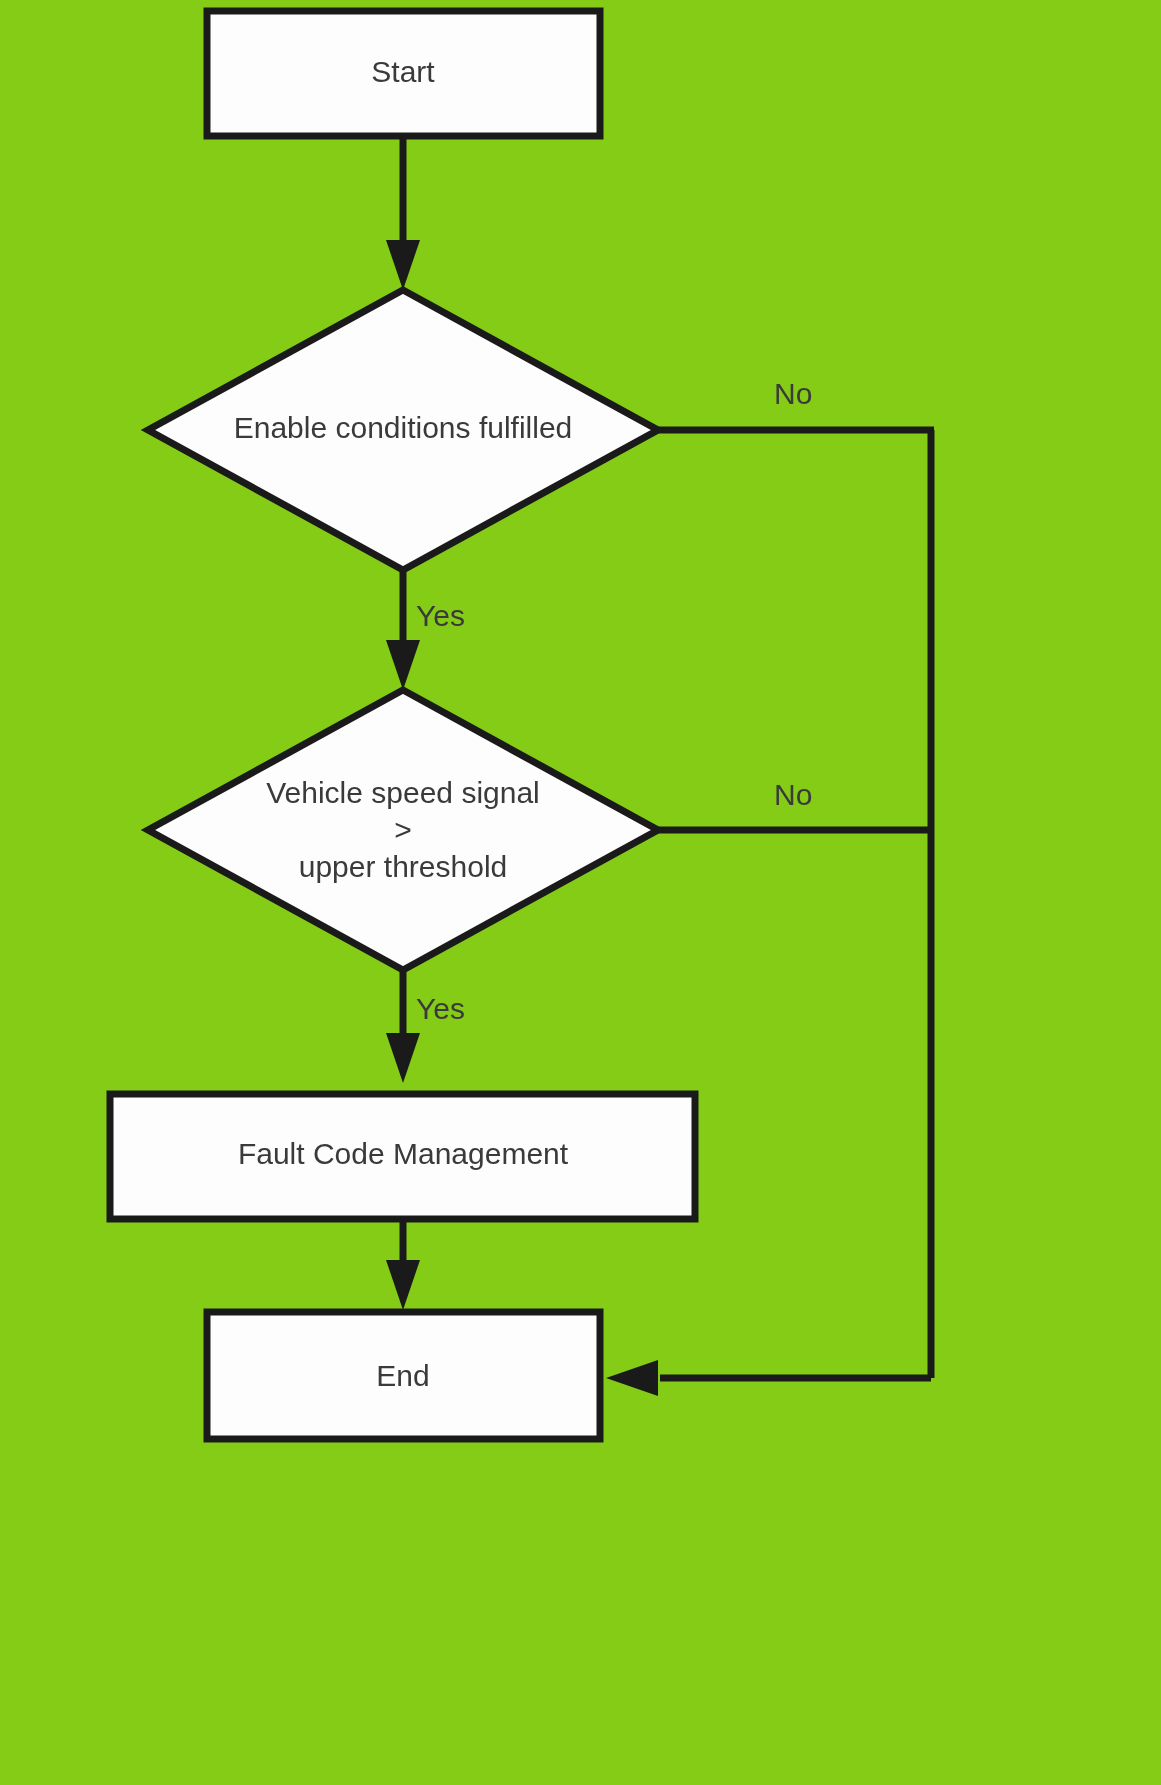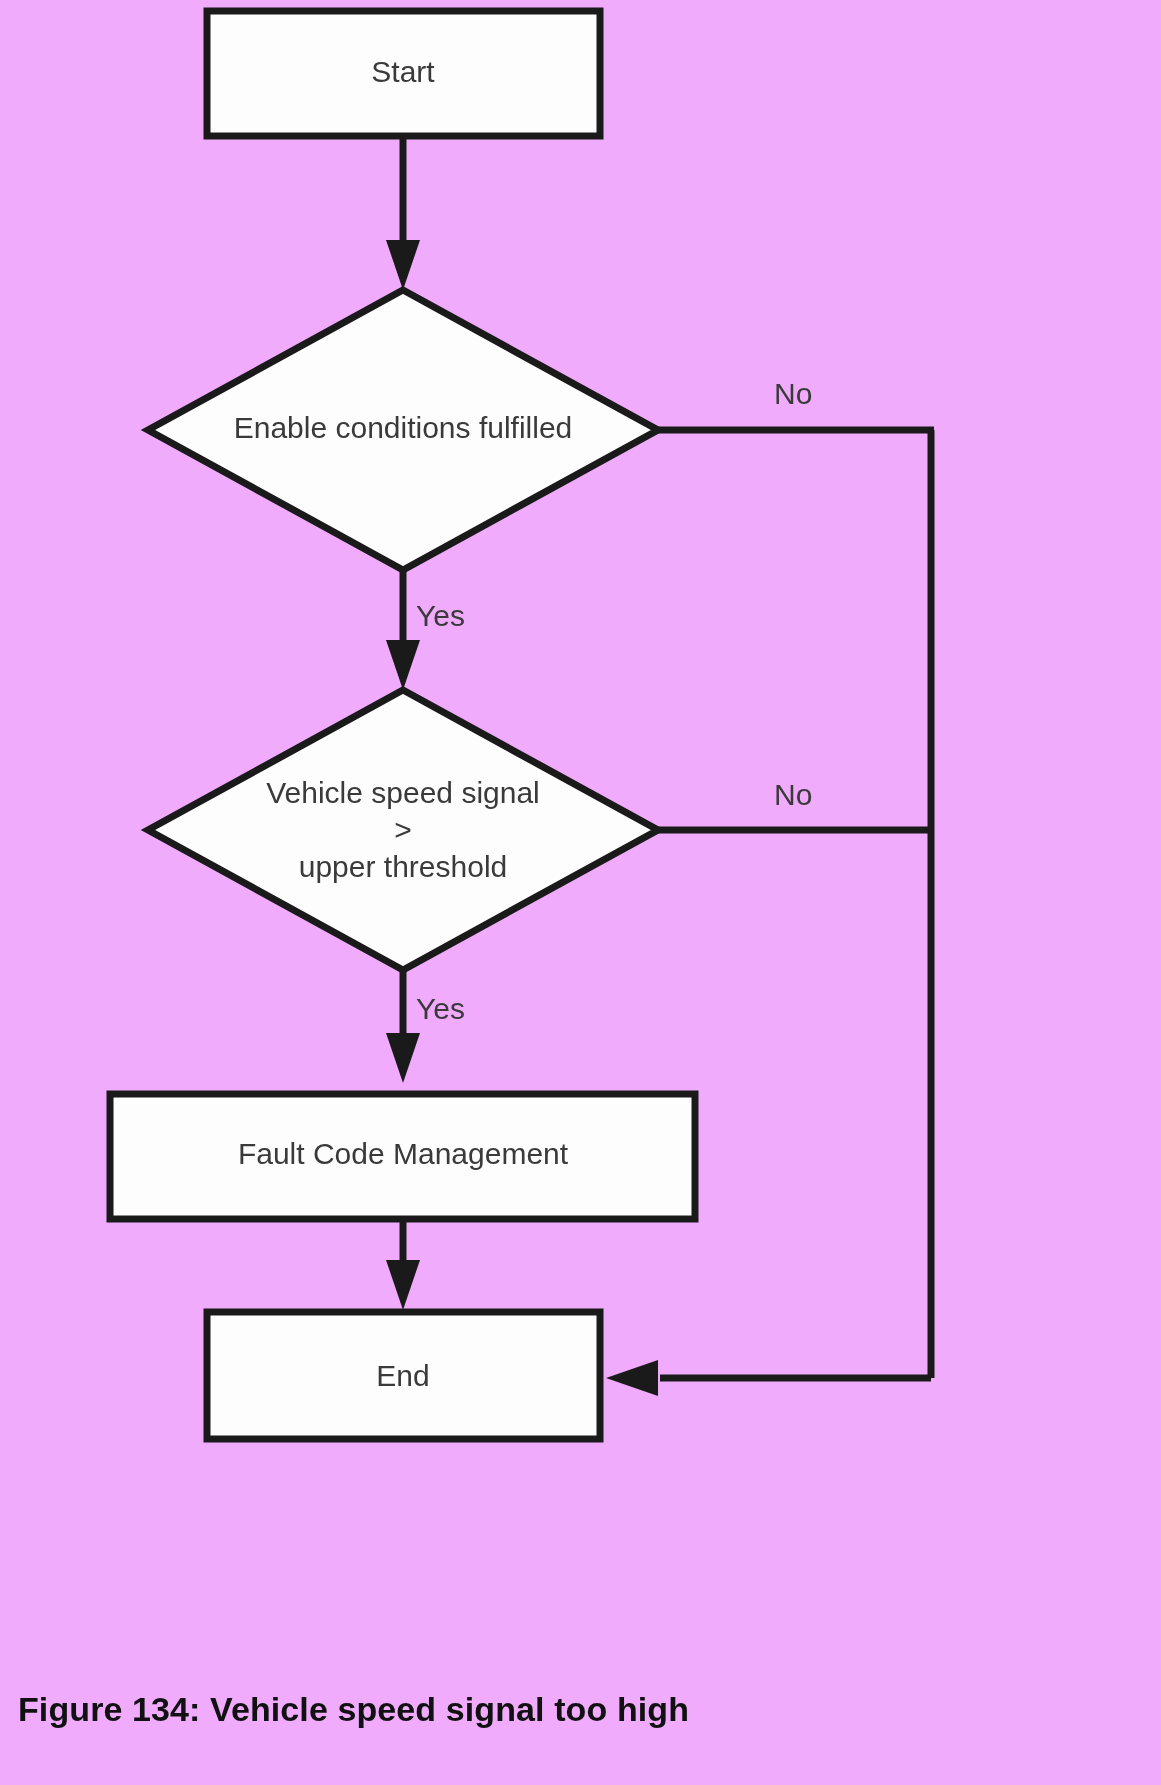--- a/index.html
+++ b/index.html
@@ -7,21 +7,21 @@
     padding: 0;
     background: #ffffff;
   }
   body {
     font-family: "Liberation Sans", sans-serif;
   }
   #page {
     position: relative;
     width: 1161px;
     height: 1785px;
-    background: #f0abfc;
+    background: #84cc16;
     overflow: hidden;
   }
   #flow-svg {
     position: absolute;
     left: 0;
     top: 0;
     width: 1161px;
     height: 1785px;
   }
   .shape-outline {
@@ -134,15 +134,14 @@
       <text class="node-text" x="403" y="1378">End</text>
     </g>
 
     <g>
       <line class="connector" x1="931" y1="1378" x2="660" y2="1378"></line>
       <polygon class="arrow-head" points="606,1378 658,1360 658,1396"></polygon>
     </g>
 
   </svg>
 
-  <div class="figure-caption">Figure 134: Vehicle speed signal too high</div>
 
 </div>
 
 </body></html>

